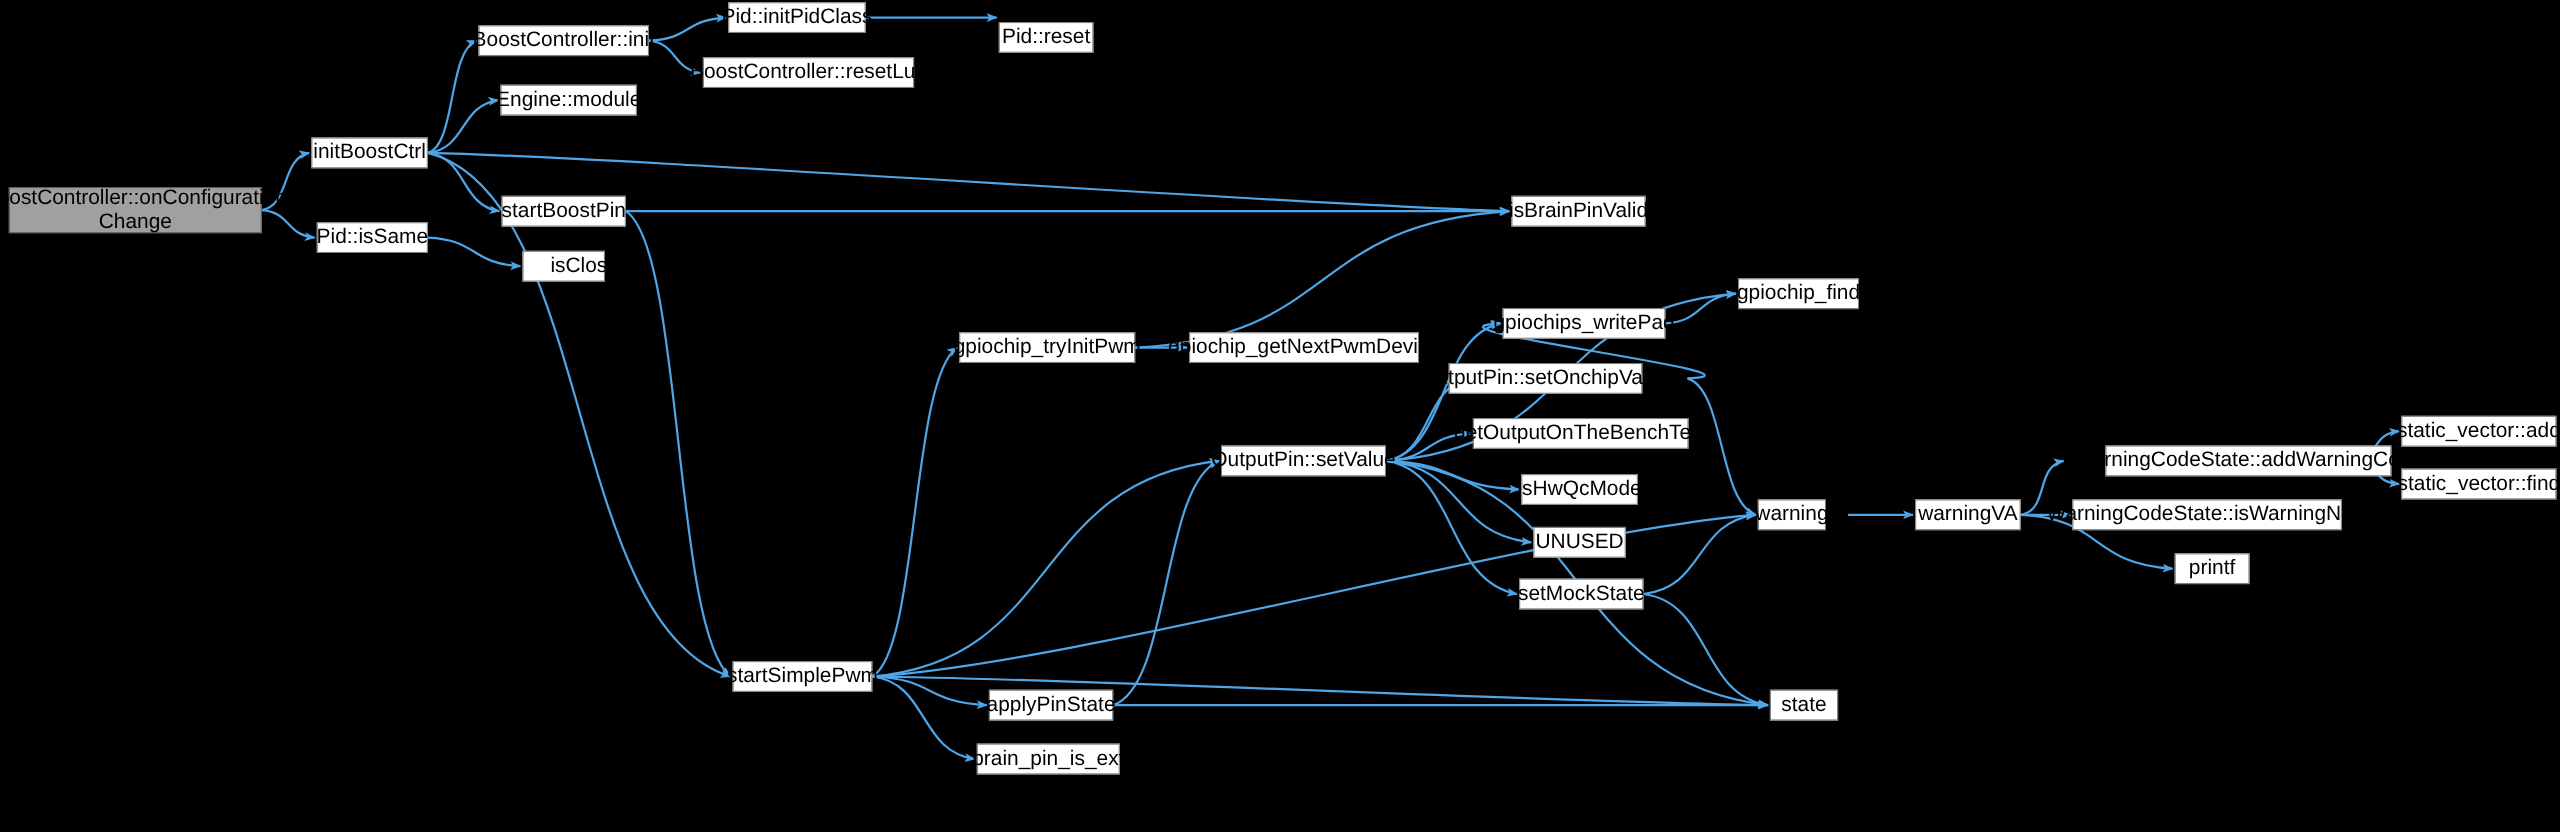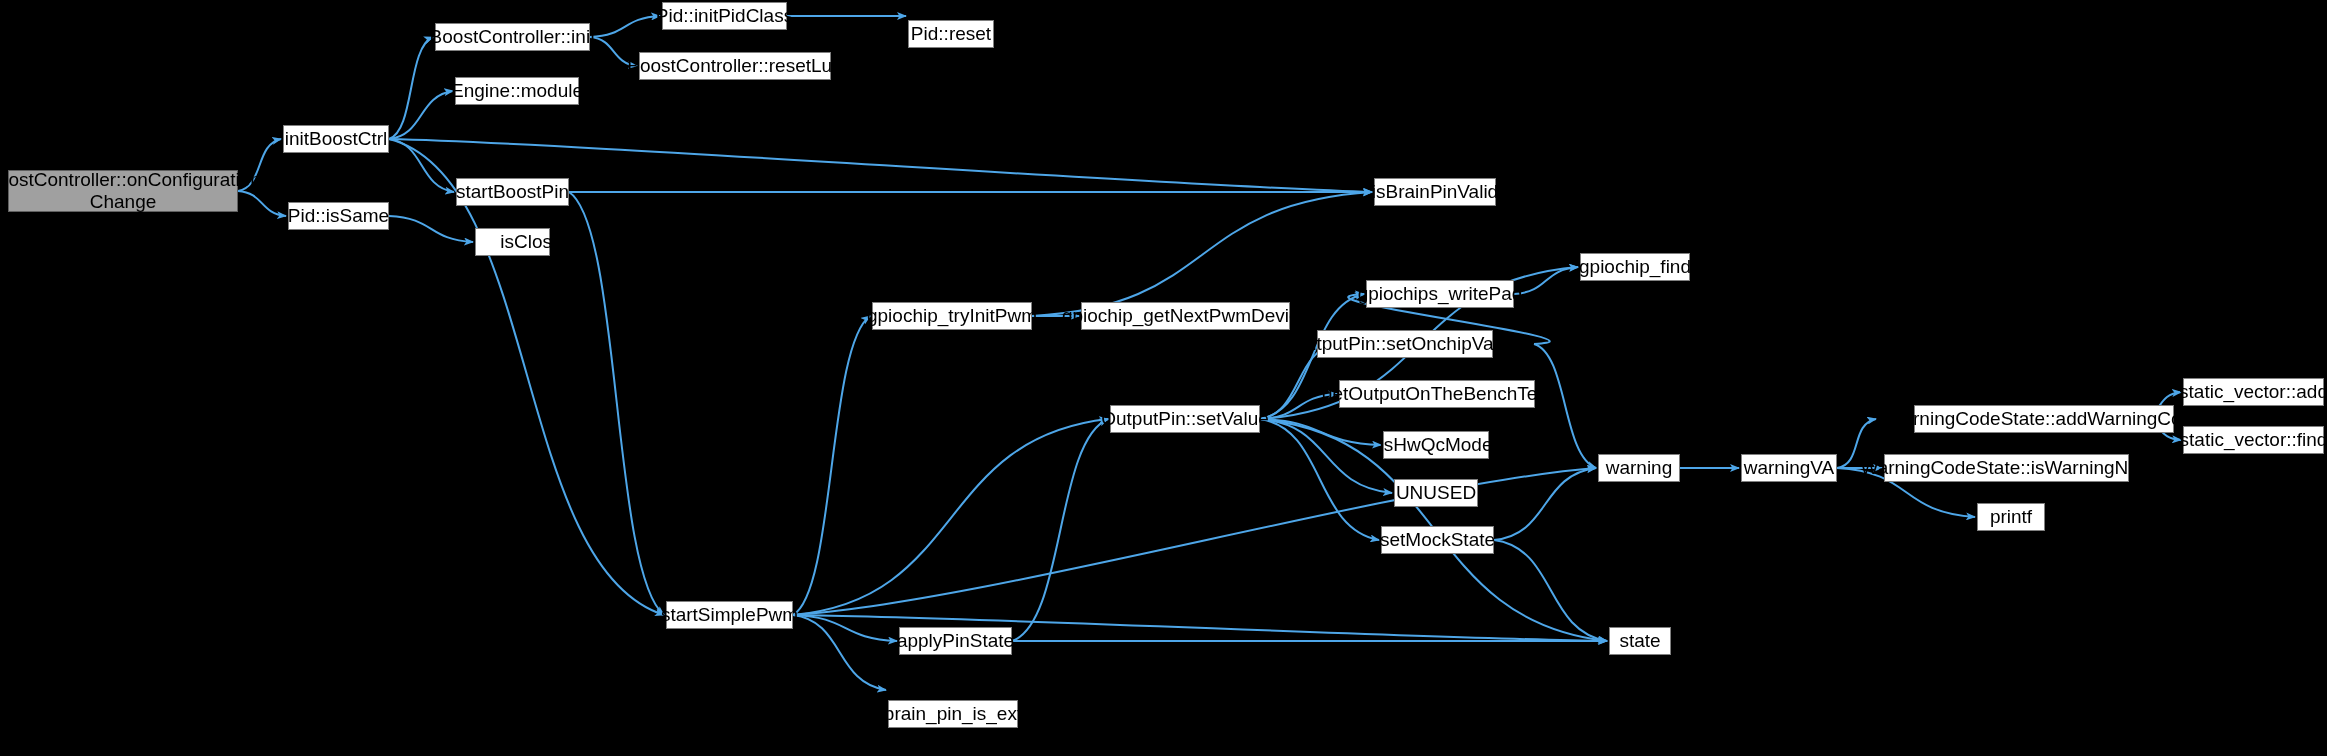--- a/index.html
+++ b/index.html
@@ -118,25 +118,25 @@
       <div class="node" style="left: 1580px; top: 253px; width: 110px; height: 28px;">gpiochip_find</div>
       <div class="node" style="left: 1366px; top: 280px; width: 148px; height: 28px;">gpiochips_writePad</div>
       <div class="node" style="left: 872px; top: 302px; width: 160px; height: 28px;">gpiochip_tryInitPwm</div>
       <div class="node" style="left: 1081px; top: 302px; width: 209px; height: 28px;">gpiochip_getNextPwmDevice</div>
       <div class="node" style="left: 1294px; top: 330px; width: 176px; height: 28px; margin-left: 23px;">OutputPin::setOnchipValue</div>
       <div class="node" style="left: 1339px; top: 380px; width: 196px; height: 28px;">getOutputOnTheBenchTest</div>
       <div class="node" style="left: 1110px; top: 405px; width: 150px; height: 28px;">OutputPin::setValue</div>
       <div class="node" style="left: 1383px; top: 431px; width: 106px; height: 28px;">isHwQcMode</div>
       <div class="node" style="left: 1394px; top: 479px; width: 84px; height: 28px;">UNUSED</div>
       <div class="node" style="left: 1381px; top: 526px; width: 113px; height: 28px;">setMockState</div>
-      <div class="node" style="left: 1598px; top: 454px; width: 82px; height: 28px;">warning</div>
+      <div class="node" style="left: 1598px; top: 454px; width: 62px; height: 28px;">warning</div>
       <div class="node" style="left: 1741px; top: 454px; width: 96px; height: 28px;">warningVA</div>
       <div class="node" style="left: 1878px; top: 405px; width: 260px; height: 28px; margin-left: 36px;">WarningCodeState::addWarningCode</div>
       <div class="node" style="left: 1884px; top: 454px; width: 245px; height: 28px;">WarningCodeState::isWarningNow</div>
       <div class="node" style="left: 1977px; top: 503px; width: 68px; height: 28px;">printf</div>
       <div class="node" style="left: 2183px; top: 378px; width: 141px; height: 28px;">static_vector::add</div>
       <div class="node" style="left: 2183px; top: 426px; width: 141px; height: 28px;">static_vector::find</div>
       <div class="node" style="left: 666px; top: 601px; width: 127px; height: 28px;">startSimplePwm</div>
       <div class="node" style="left: 899px; top: 627px; width: 113px; height: 28px; text-align: center;">applyPinState</div>
-      <div class="node" style="left: 888px; top: 676px; width: 130px; height: 28px; margin-top: 24px;">brain_pin_is_ext</div>
+      <div class="node" style="left: 888px; top: 676px; width: 130px; height: 28px;">brain_pin_is_ext</div>
       <div class="node" style="left: 1609px; top: 627px; width: 62px; height: 28px;">state</div>
     </div>
 </div>
 
 </body></html>

